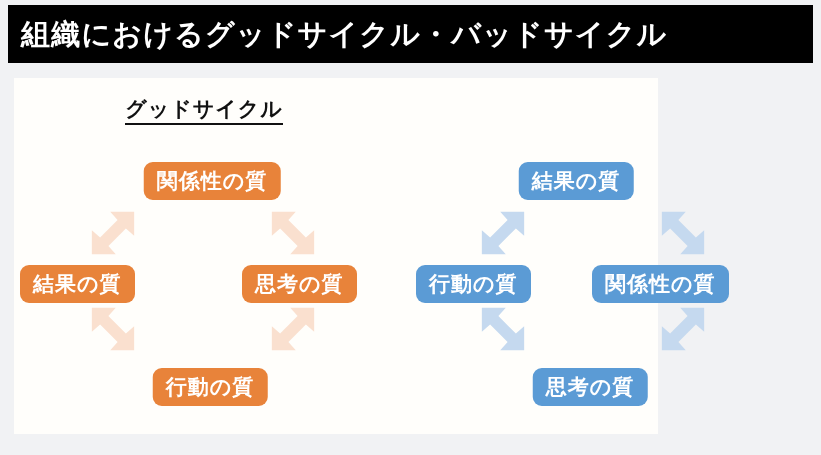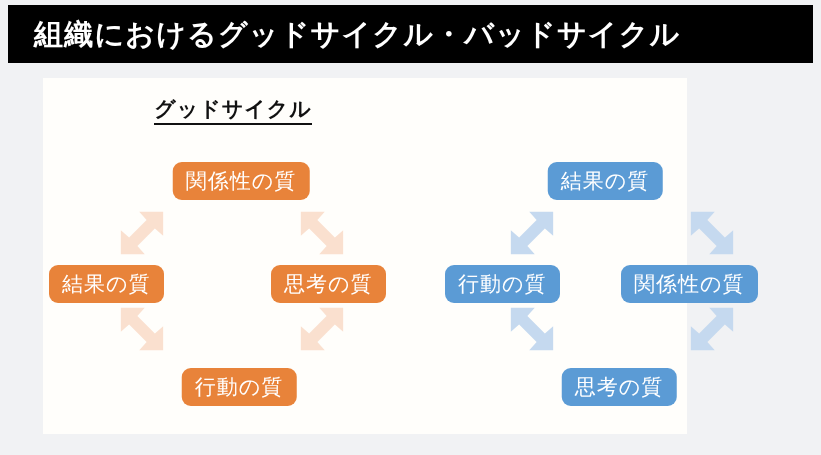--- a/index.html
+++ b/index.html
@@ -42,21 +42,21 @@
     font-size: 29px;
     font-weight: 700;
     letter-spacing: 1.2px;
     line-height: 1;
     white-space: nowrap;
   }
 
   
   .card {
     position: absolute;
-    left: 43px;
+    left: 14px;
     top: 78px;
     width: 644px;
     height: 356px;
     background: #fffefb;
     box-sizing: border-box;
   }
 
   
   .cycle {
     position: absolute;
@@ -84,21 +84,21 @@
   }
 
   
   .node {
     position: absolute;
     display: flex;
     align-items: center;
     justify-content: center;
     color: #ffffff;
     font-size: 21px;
-    font-weight: 400;
+    font-weight: 700;
     letter-spacing: 1px;
     border-radius: 9px;
     white-space: nowrap;
     padding: 5px 13px;
     box-sizing: border-box;
     line-height: 1.35;
   }
   .good .node { background: #e8833a; }
   .bad  .node { background: #5b9bd5; }
 
@@ -144,21 +144,21 @@
   .rot-0   { transform: rotate(0deg); }
   .rot-90  { transform: rotate(90deg); }
   .rot-180 { transform: rotate(180deg); }
   .rot-270 { transform: rotate(270deg); }
 </style>
 </head>
 <body>
 
 <div class="page" style="background: rgb(241, 242, 244);">
 
-  <div class="title-bar" style="background: rgb(0, 0, 0);">
+  <div class="title-bar" style="background: rgb(0, 0, 0); padding-left: 13px;">
     <div class="title-text" style="color: rgb(255, 255, 255);">組織におけるグッドサイクル・バッドサイクル</div>
   </div>
 
   <div class="card" style="background: rgb(255, 254, 251);">
 
     <div class="cycle good">
 
       <div class="cycle-heading">
         <span>グッドサイクル</span>
       </div>

